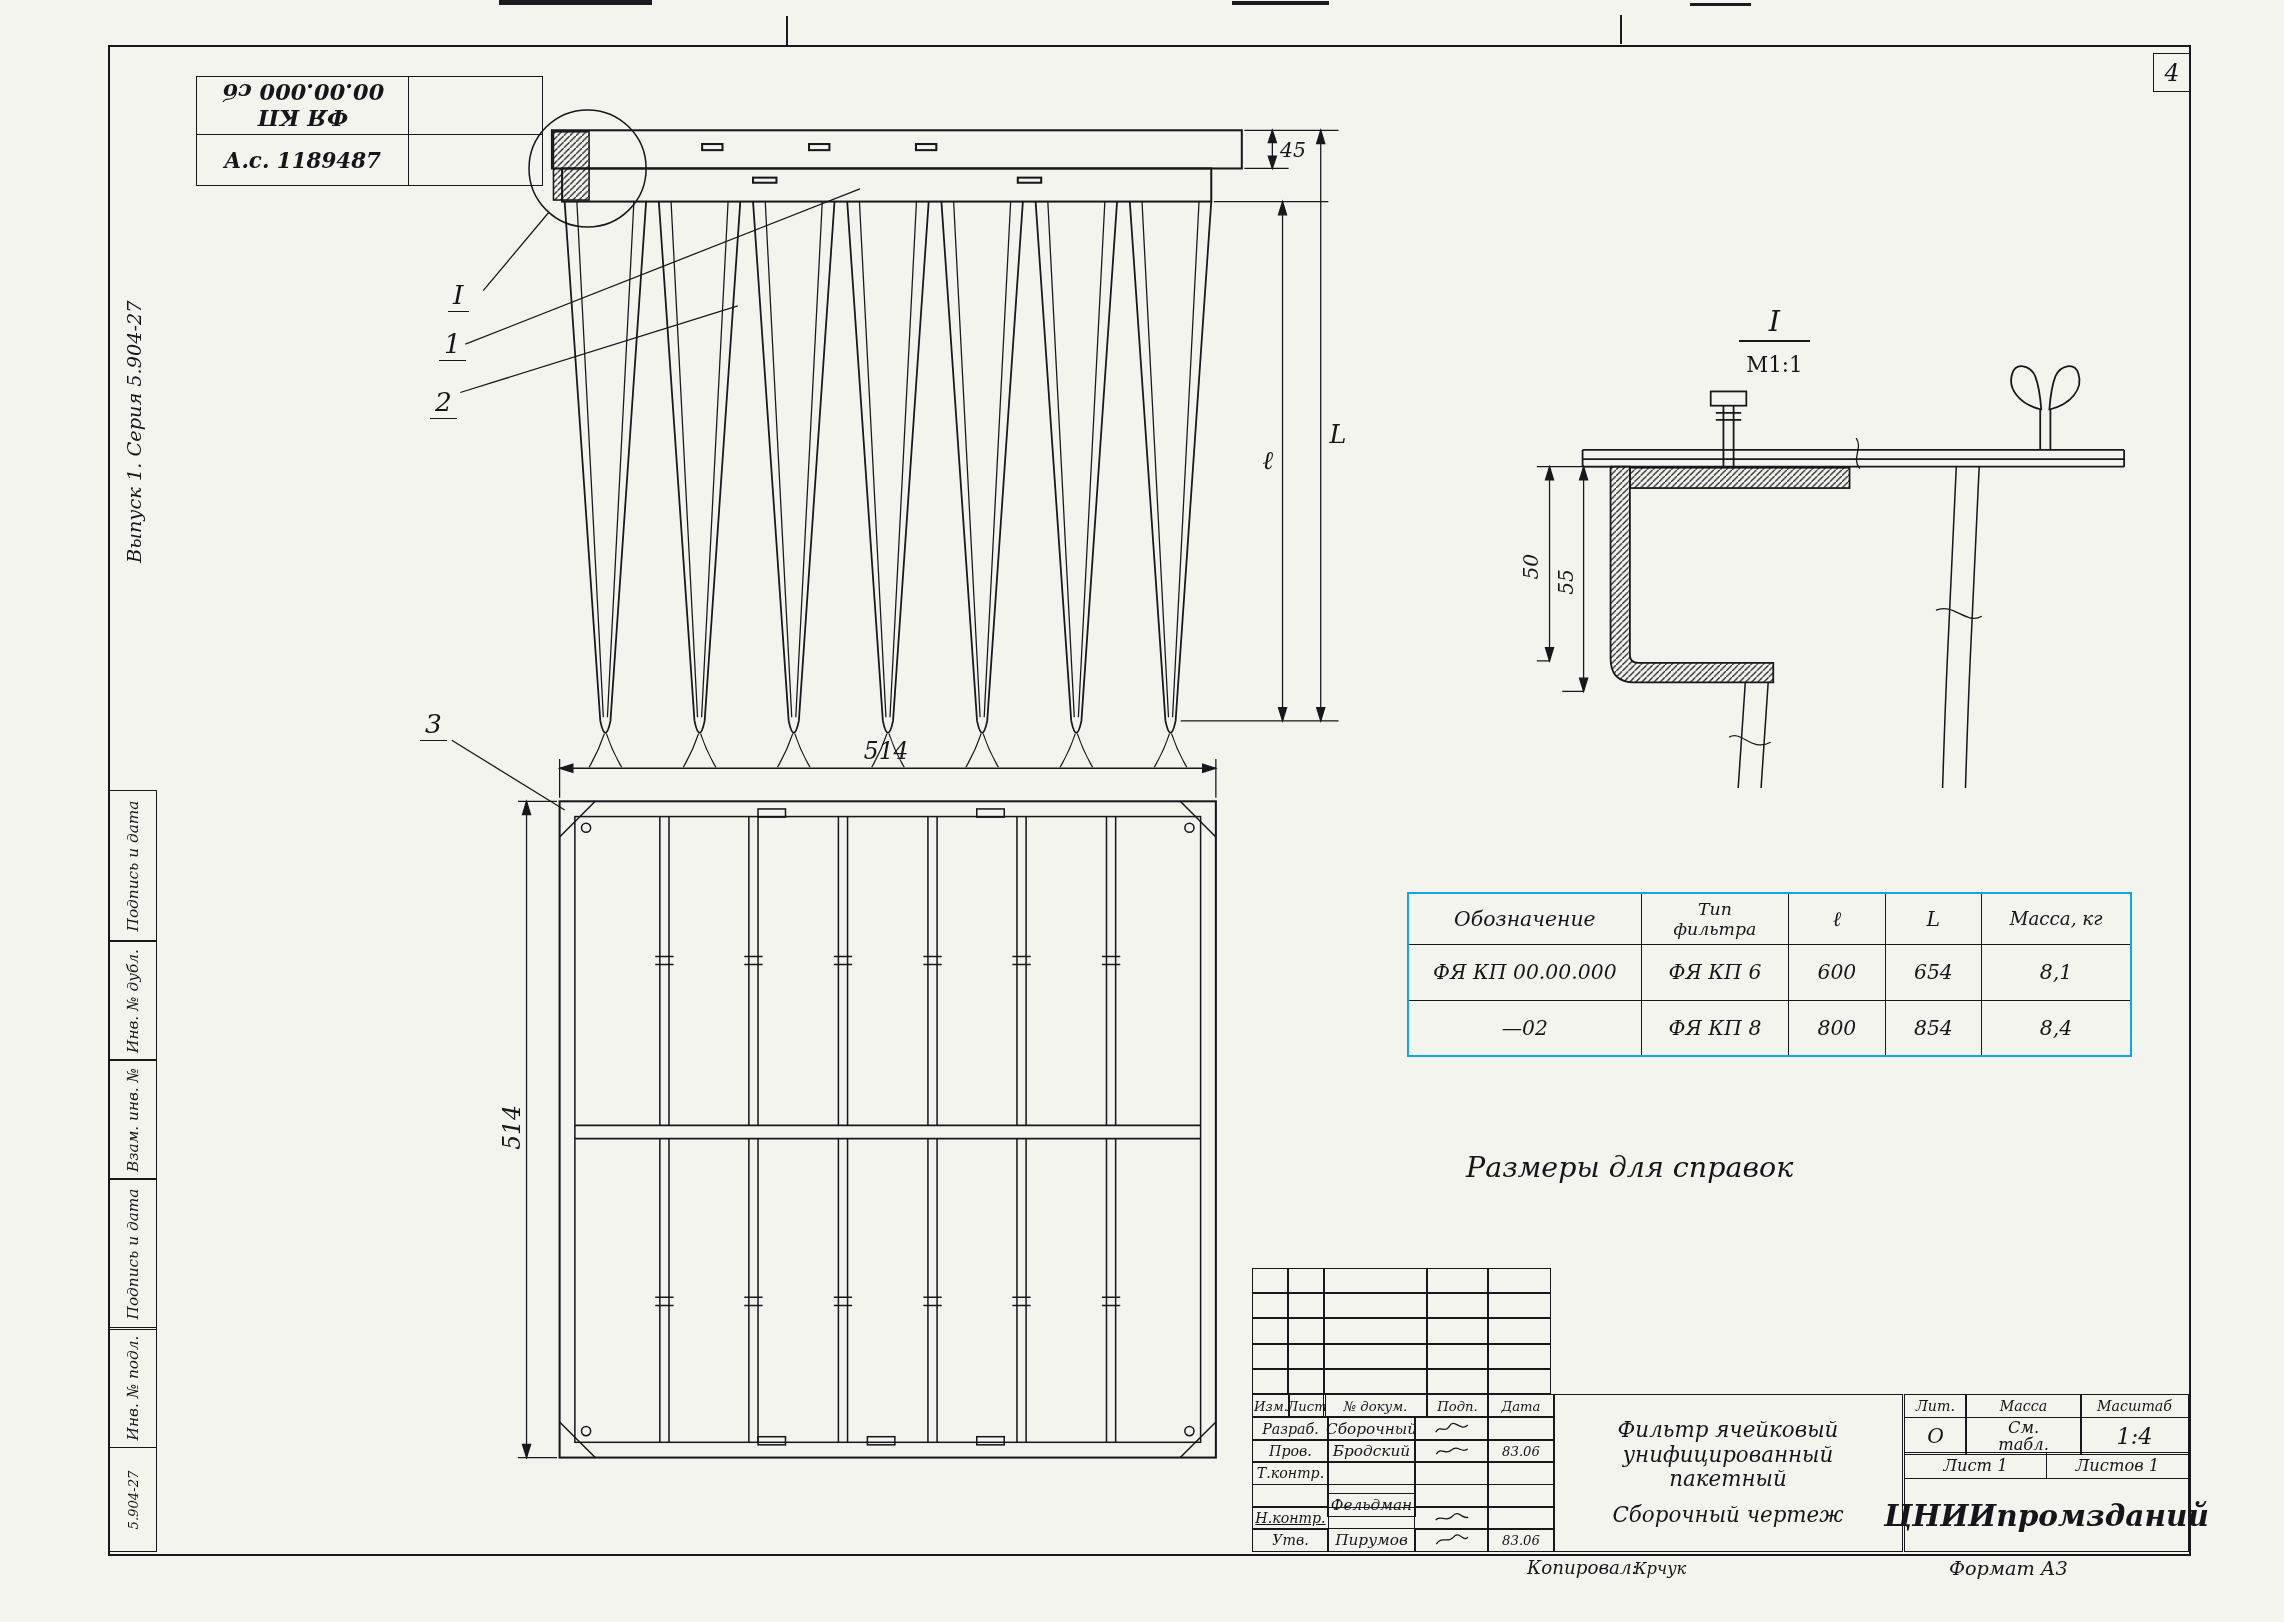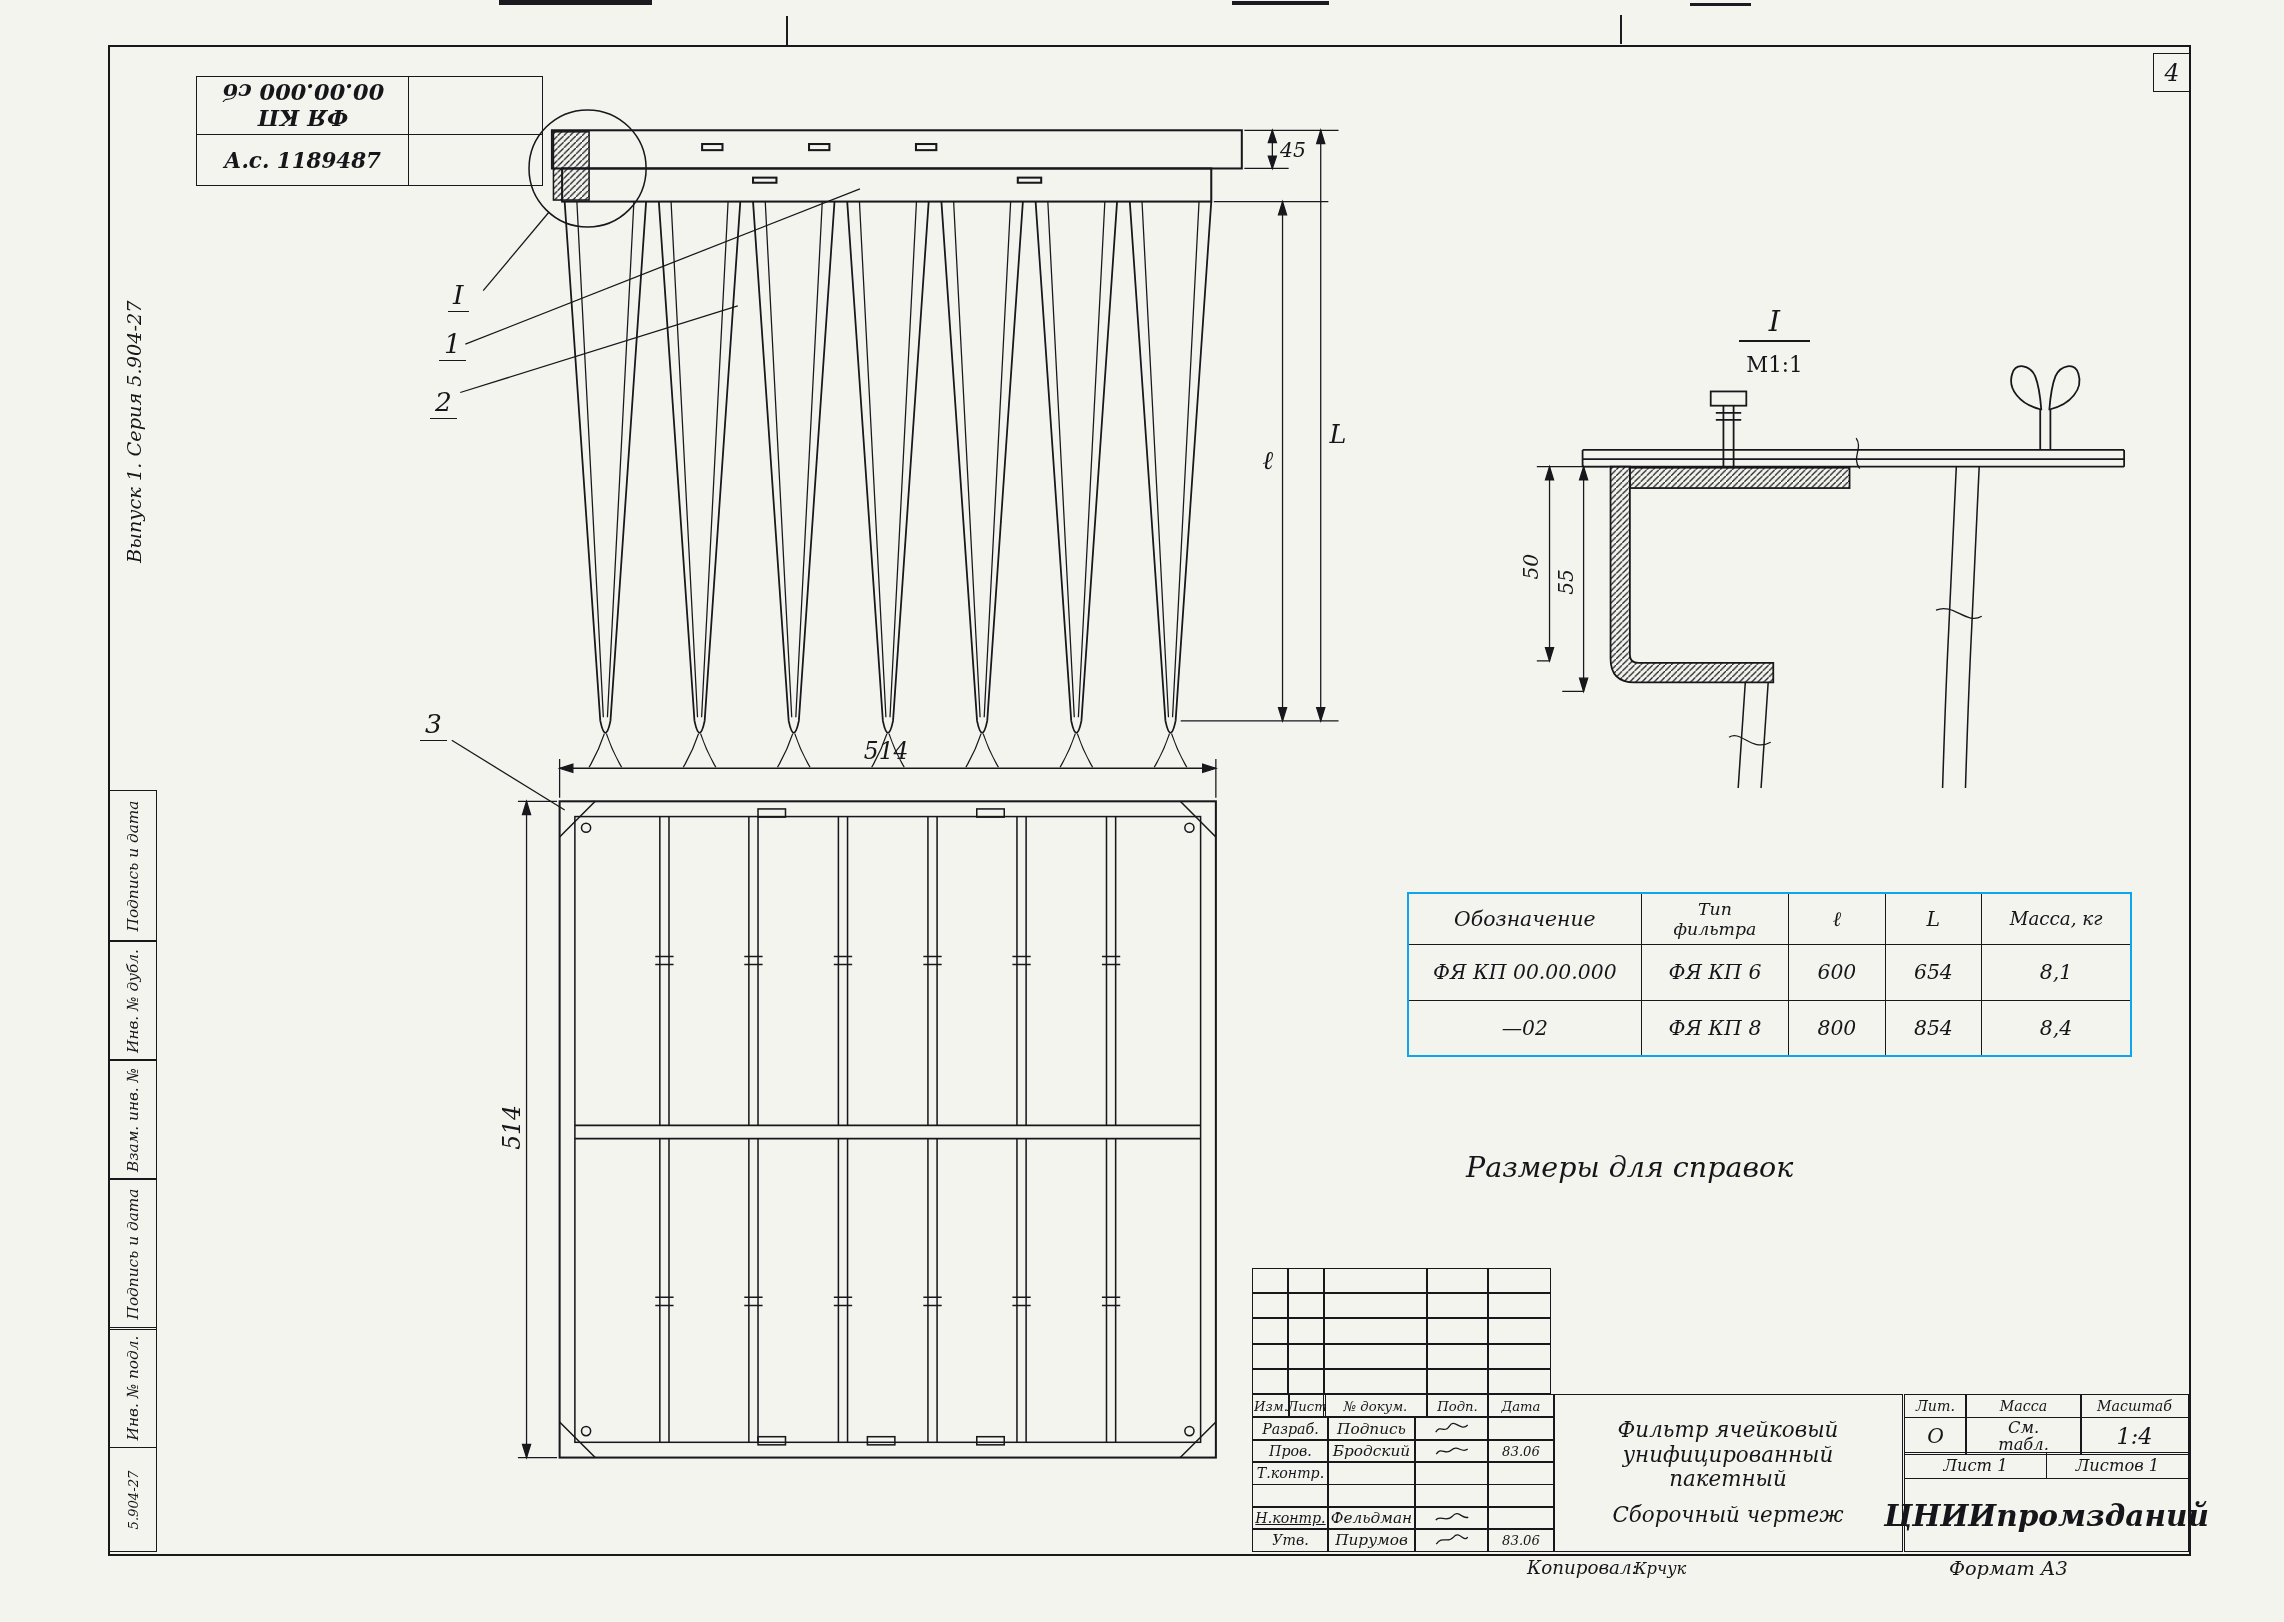--- a/index.html
+++ b/index.html
@@ -304,21 +304,21 @@
         <span>Подп.</span>
       </div>
     <div class="tb-cell" style="left:235px;top:0;width:66px;height:22.4px;font-size:13.2px;">
         <span>Дата</span>
       </div>
 
     <div class="tb-cell" style="left:0;top:22.4px;width:75px;height:22.4px;font-size:14.2px;">
         <span>Разраб.</span>
       </div>
     <div class="tb-cell" style="left:75px;top:22.4px;width:87px;height:22.4px;font-size:15.3px;">
-        <span>Подпись</span>
+        <span>Сборочный</span>
       </div>
     <div class="tb-cell" style="left:162px;top:22.4px;width:73px;height:22.4px;">
       <svg width="36" height="13.2" viewBox="0 0 70 26" style="position:static;">
           <path d="M3,20C12,4 20,24 30,8S52,20 66,6" stroke="#17171c" stroke-width="2.5" fill="none"></path>
         </svg>
       </div>
     <div class="tb-cell" style="left:235px;top:22.4px;width:66px;height:22.4px;font-size:13.2px;">
         <span></span>
       </div>
 
@@ -355,21 +355,21 @@
         <span></span>
       </div>
     <div class="tb-cell" style="left:162px;top:90px;width:73px;height:22.4px;"></div>
     <div class="tb-cell" style="left:235px;top:90px;width:66px;height:22.4px;font-size:13.2px;">
         <span></span>
       </div>
 
     <div class="tb-cell" style="left:0;top:112px;width:75px;height:22.4px;font-size:14.2px;text-decoration:underline;">
         <span>Н.контр.</span>
       </div>
-    <div class="tb-cell" style="left:75px;top:112px;width:87px;height:22.4px;font-size:15.3px;">
+    <div class="tb-cell" style="left:75px;top:99px;width:87px;height:22.4px;font-size:15.3px;">
         <span>Фельдман</span>
       </div>
     <div class="tb-cell" style="left:162px;top:112px;width:73px;height:22.4px;">
       <svg width="36" height="13.2" viewBox="0 0 70 26" style="position:static;">
           <path d="M3,16C10,4 24,22 36,8S56,16 67,10" stroke="#17171c" stroke-width="2.5" fill="none"></path>
         </svg>
       </div>
     <div class="tb-cell" style="left:235px;top:112px;width:66px;height:22.4px;font-size:13.2px;">
         <span></span>
       </div>

